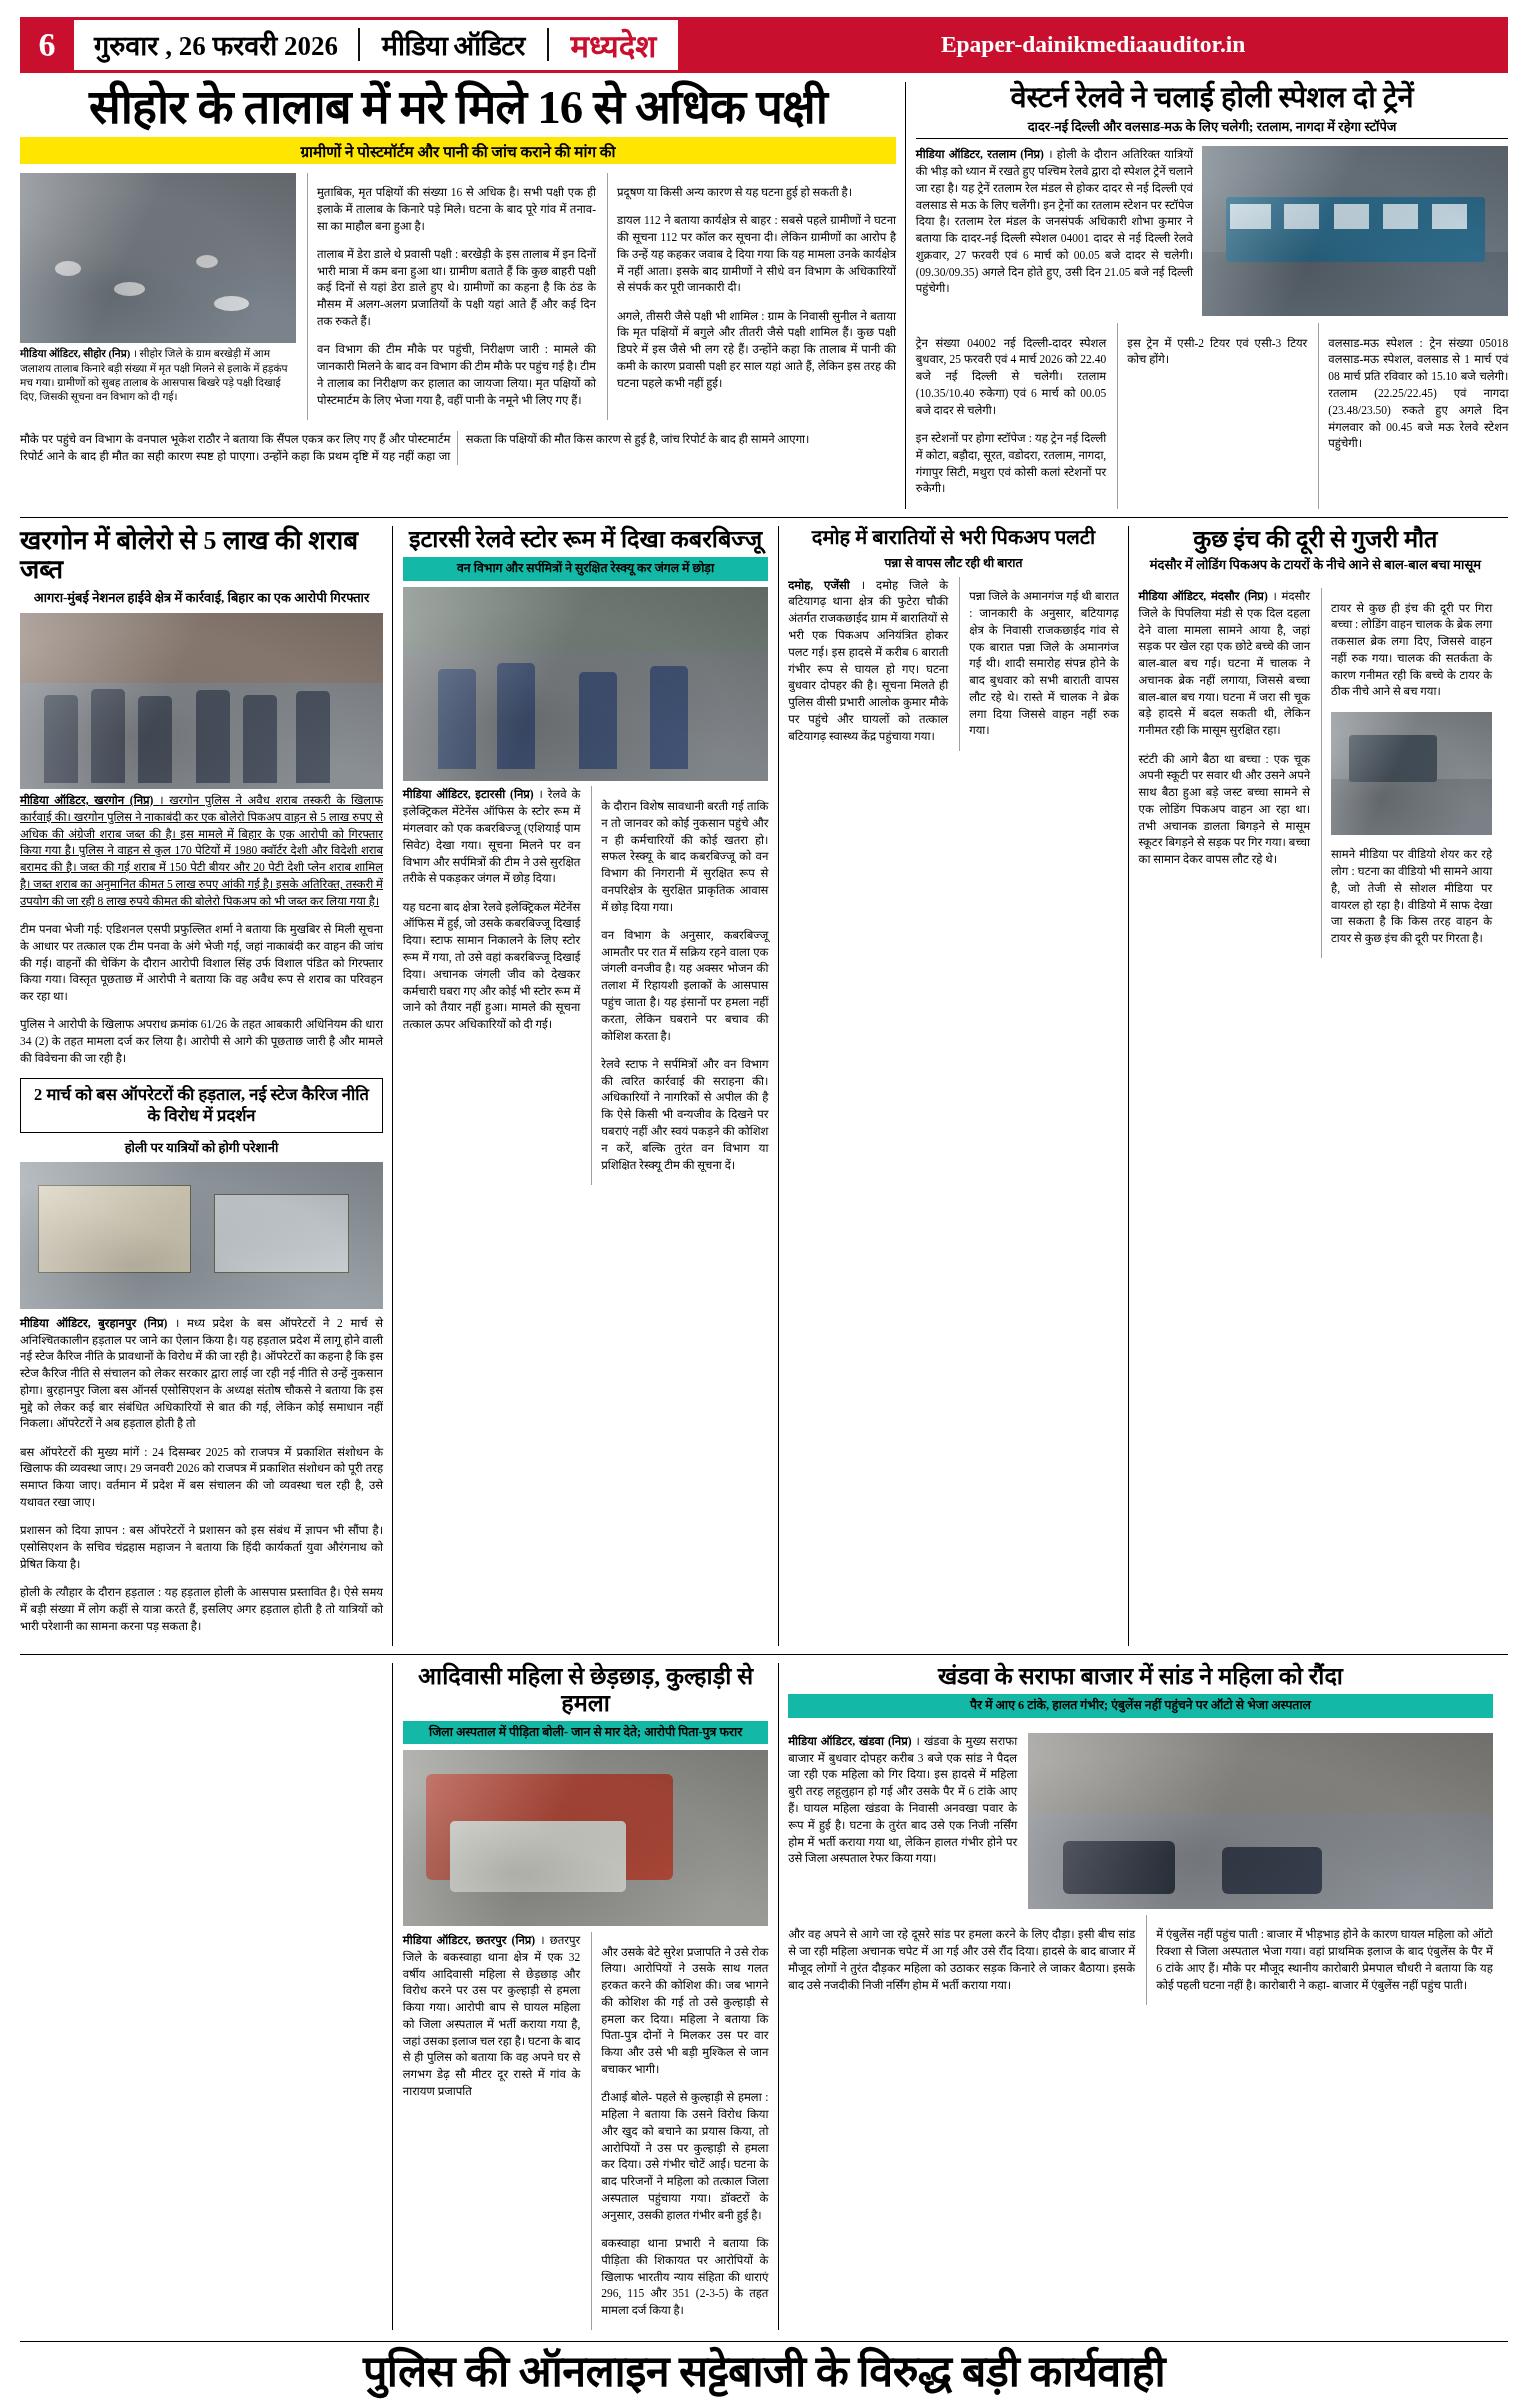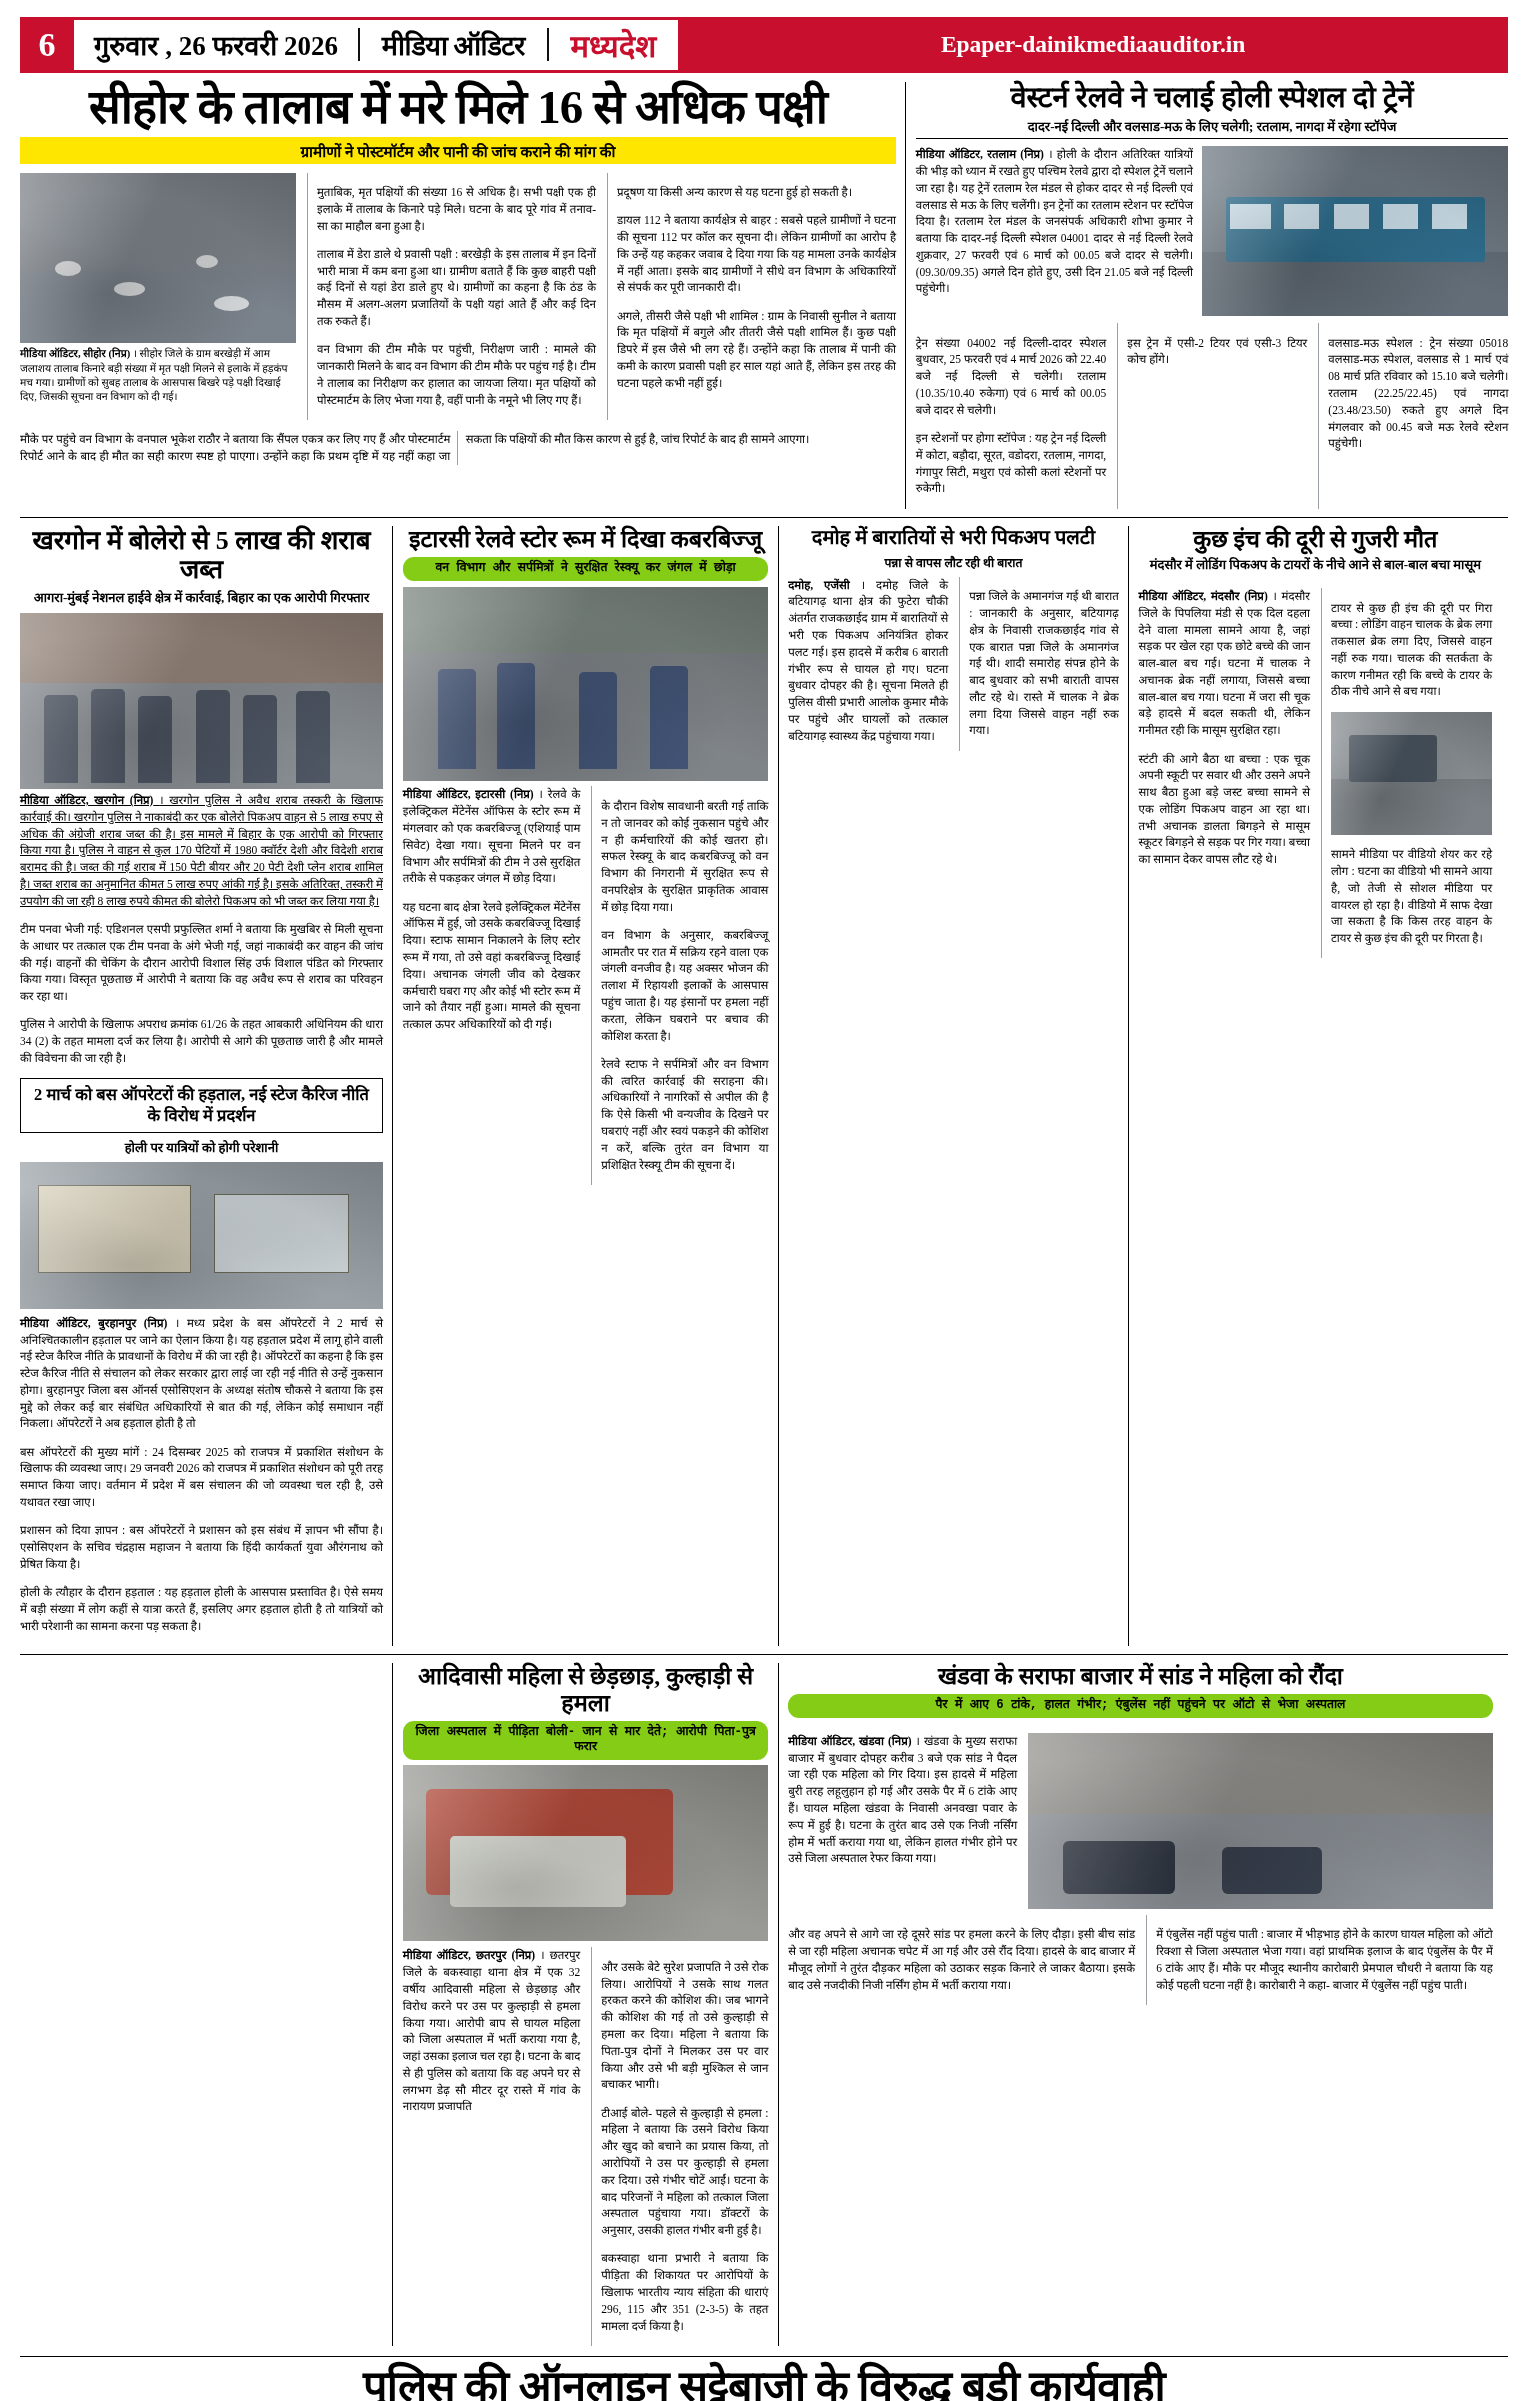--- a/index.html
+++ b/index.html
@@ -63,27 +63,26 @@
     color: #fff;
     display: flex; align-items: center; justify-content: center;
     font-size: 23.5px; font-weight: 700;
     font-family: "Liberation Serif", serif;
   }
 
   
   .hl { font-family: "Liberation Serif", serif; font-weight: 700; line-height: 1.08; }
   .rule { border-top: 1.2px solid #000; }
   .yellowbar {
-    background: #84cc16;
-    font-family: Liberation Mono, monospace;
+    background: #14b8a6;
+    font-family: Liberation Serif, serif;
     font-weight: 700;
     text-align: center;
     padding: 4.1px 4.7px;
     line-height: 1.25;
-    border-radius: 11px;
   }
   .sub { font-family: "Liberation Serif", serif; font-weight: 700; text-align:center; }
   .body { font-size: 11.5px; line-height: 1.46; text-align: justify; font-family: "Liberation Serif", serif; }
   .byline { font-weight: 700; }
   .photo { background: #c9cfd4; position: relative; overflow: hidden; display:block; }
   .cap { font-size: 10.6px; line-height:1.35; font-family:"Liberation Serif", serif; }
 
   
   .photo::after {
     content:"";
@@ -123,21 +122,21 @@
     grid-template-columns: 363px 376px 341px 364px;
     gap: 9.4px;
     margin-top: 8.2px;
   }
   .midrow2 {
     display:grid;
     grid-template-columns: 363px 376px 715px;
     gap: 9.4px;
     margin-top: 8.2px;
   }
-  .h2 { font-size: 26px; text-align:center; line-height:1.12; }
+  .h2 { font-size: 26px; line-height:1.12; }
   .h3 { font-size: 23.5px; text-align:center; line-height:1.12; }
   .h4 { font-size: 20px; text-align:center; line-height:1.15; }
 
   .ybar-sm { font-size: 12.3px; }
 
   .boxed {
     border: 1.2px solid #000;
     padding: 5.9px 7px;
     font-family: "Liberation Serif", serif;
     font-weight: 700;

